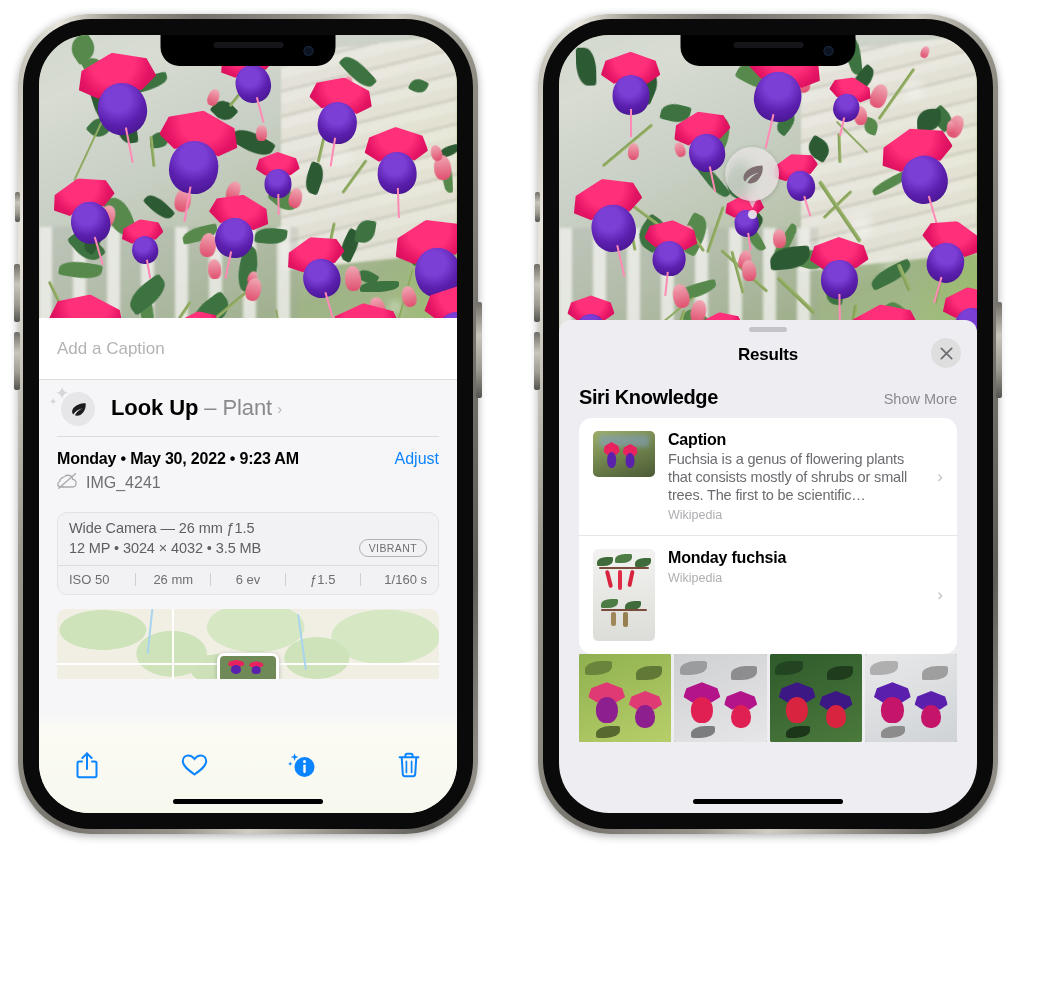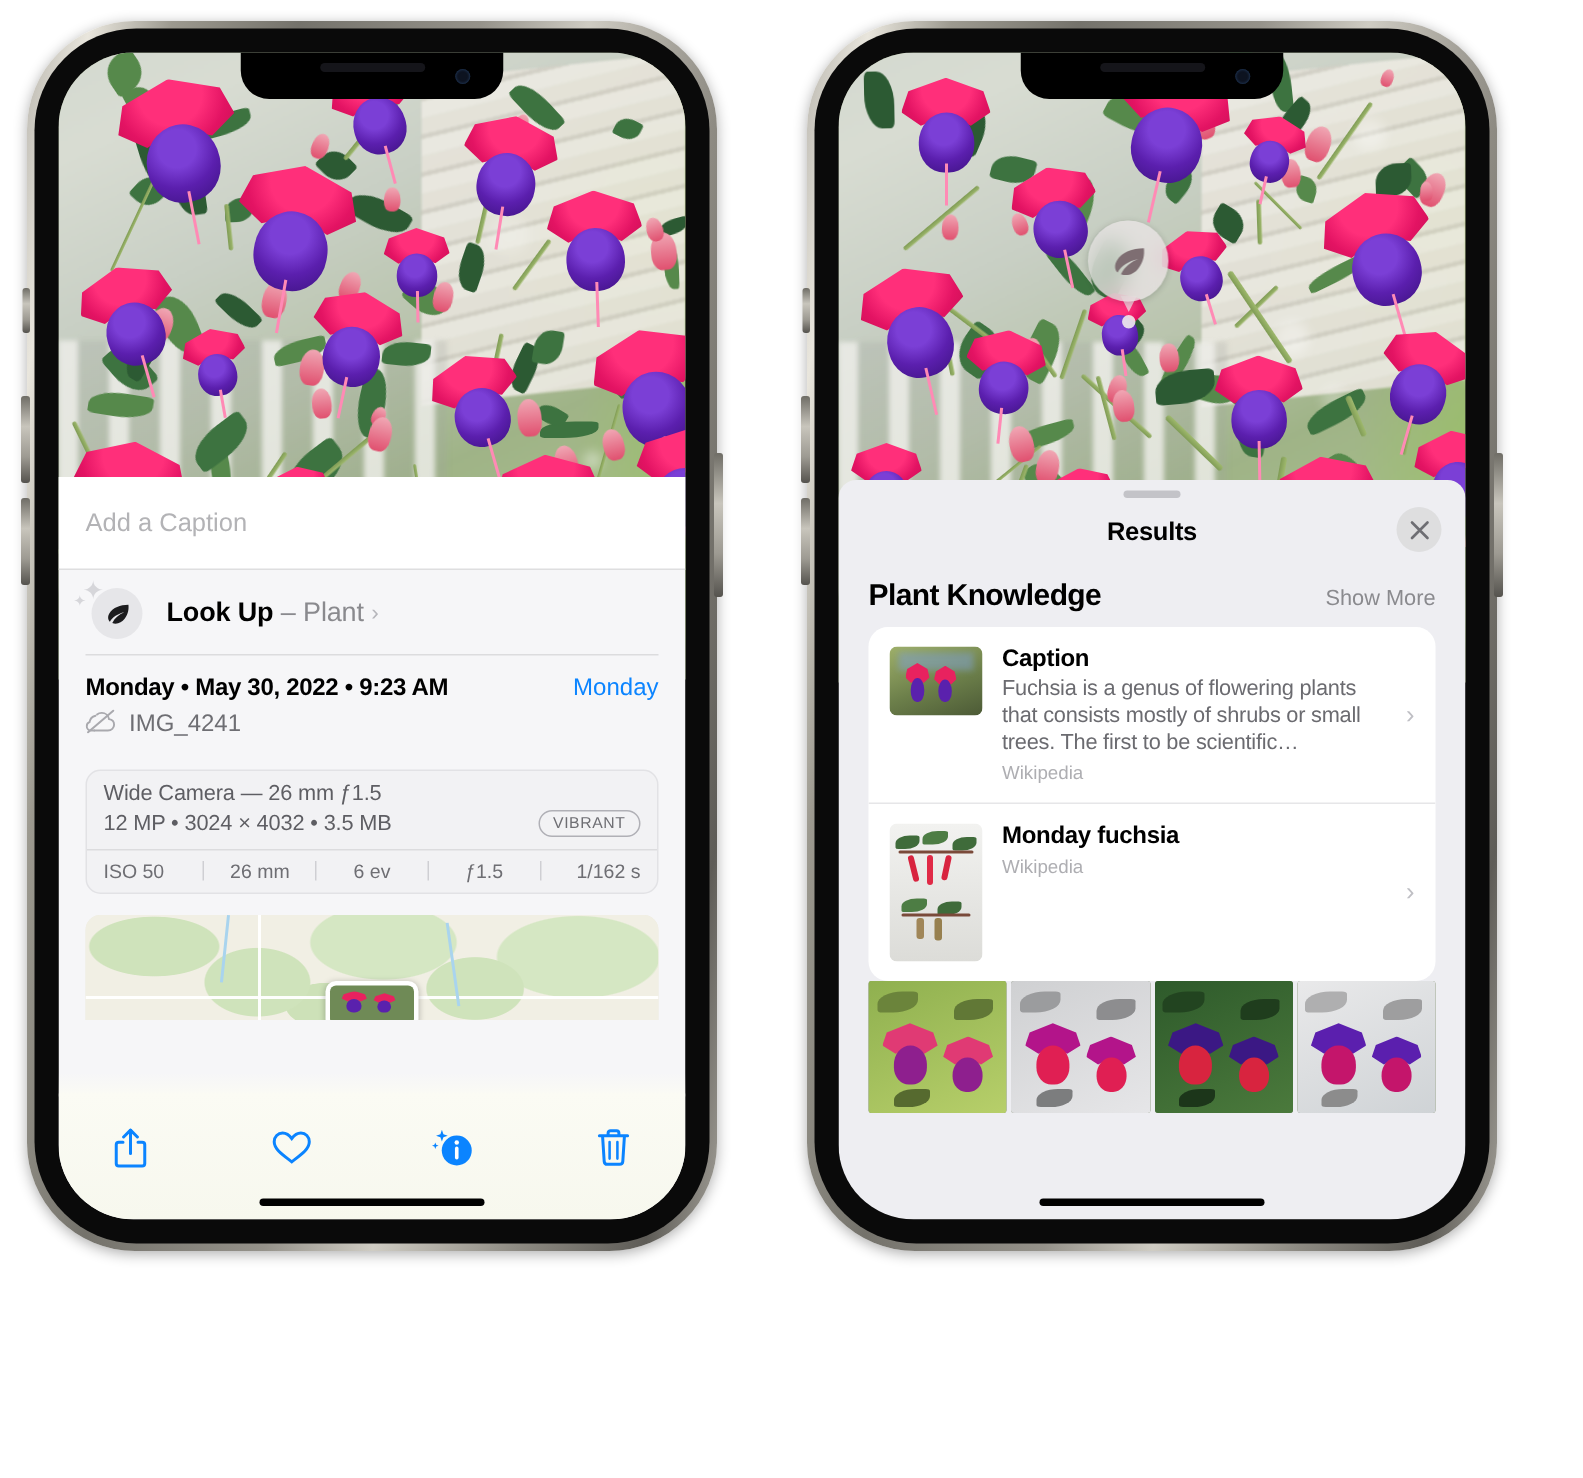--- a/index.html
+++ b/index.html
@@ -113,21 +113,21 @@
     height:56px;display:flex;align-items:center;padding:0 18px;position:relative;
   }
   .lookup-icon-wrap{position:relative;width:40px;height:40px;margin-right:14px;flex:none;}
   .lookup-circle{
     position:absolute;left:4px;top:4px;width:34px;height:34px;border-radius:50%;
     background:#e6e6e9;display:flex;align-items:center;justify-content:center;
   }
   .spark{position:absolute;color:#d6d6da;line-height:1;}
   .spark.a{left:-2px;top:-3px;font-size:17px;}
   .spark.b{left:-8px;top:9px;font-size:10px;}
-  .lookup-text{font-size:18px;color:#000;font-weight:bold;letter-spacing:-.1px;}
+  .lookup-text{font-size:22px;color:#000;font-weight:bold;letter-spacing:-.1px;}
   .lookup-text .sub{font-weight:normal;color:#8a8a8e;}
   .chev-sm{color:#b6b6bb;font-size:15px;margin-left:5px;}
   .hr-inset{height:.5px;background:#dcdcde;margin:0 18px;}
 
   .meta-block{padding:13px 18px 9px;}
   .meta-top{display:flex;justify-content:space-between;align-items:baseline;}
   .meta-date{font-size:16px;font-weight:bold;color:#000;letter-spacing:-.2px;}
   .meta-adjust{font-size:16px;color:#0b84ff;}
   .meta-file{display:flex;align-items:center;gap:8px;margin-top:5px;}
   .meta-fname{font-size:16px;color:#6e6e73;}
@@ -484,21 +484,21 @@
             <span class="sub">Plant</span>
           </div>
           <span class="chev-sm">›</span>
         </div>
 
         <div class="hr-inset"></div>
 
         <div class="meta-block">
           <div class="meta-top">
             <span class="meta-date">Monday • May 30, 2022 • 9:23 AM</span>
-            <span class="meta-adjust">Monday</span>
+            <span class="meta-adjust">Adjust</span>
           </div>
           <div class="meta-file">
             <span>
               <svg width="21" height="16" viewBox="0 0 26 20" aria-hidden="true">
                 <path d="M7.2 17.5h11.3c3 0 5.2-2.1 5.2-4.8 0-2.5-1.8-4.4-4.2-4.7-.5-3-3-5.2-6.1-5.2-1.5 0-2.9.5-3.9 1.4" fill="none" stroke="#a9a9ae" stroke-width="1.6" stroke-linecap="round"></path>
                 <path d="M8.2 5.2C5.6 5.9 3.6 8 3.2 10.6 1.8 11.1.9 12.4.9 13.9c0 2 1.6 3.6 3.7 3.6h2.6" fill="none" stroke="#a9a9ae" stroke-width="1.6" stroke-linecap="round"></path>
                 <path d="M2 19 23 1" stroke="#a9a9ae" stroke-width="1.7" stroke-linecap="round"></path>
               </svg>
             </span>
             <span class="meta-fname">IMG_4241</span>
@@ -515,21 +515,21 @@
           </div>
           <div class="exif-row" id="exifRow">
               <div class="cell">ISO 50</div>
               <div class="exif-div"></div>
               <div class="cell">26 mm</div>
               <div class="exif-div"></div>
               <div class="cell">6 ev</div>
               <div class="exif-div"></div>
               <div class="cell">ƒ1.5</div>
               <div class="exif-div"></div>
-              <div class="cell">1/162 s</div>
+              <div class="cell">1/160 s</div>
             </div>
         </div>
 
         <div class="mapcard">
           <div class="mbg"></div>
           <div class="mroad" style="left:0;top:54px;right:0;height:2px;"></div>
           <div class="mroad" style="left:30%;top:0;width:2px;height:100%;"></div>
           <div class="mriver" style="left:24%;top:0;width:2px;height:64%;transform:rotate(6deg);"></div>
           <div class="mriver" style="left:64%;top:8%;width:2px;height:80%;transform:rotate(-8deg);"></div>
           <div class="mpin">
@@ -818,21 +818,21 @@
         <div class="res-head">
           <span class="res-title">Results</span>
           <div class="res-close">
             <svg width="15" height="15" viewBox="0 0 16 16" aria-hidden="true">
               <path d="M2.5 2.5 13.5 13.5M13.5 2.5 2.5 13.5" stroke="#6e6e73" stroke-width="1.9" stroke-linecap="round"></path>
             </svg>
           </div>
         </div>
 
         <div class="sec-head">
-          <span class="sec-title">Plant Knowledge</span>
+          <span class="sec-title">Siri Knowledge</span>
           <span class="sec-more">Show More</span>
         </div>
 
         <div class="card">
 
           <div class="kr">
             <div class="thumb" style="height:46px;">
               <div style="position:absolute;inset:0;background:linear-gradient(160deg,#9fb06a,#6c7f4a 55%,#4c5a36);"></div>
               <div style="position:absolute;left:6px;top:4px;width:50px;height:12px;background:#7fa0c9;opacity:.55;filter:blur(2px);"></div>
               <div class="mini-blossom" style="left:17%;top:24%;width:26%;height:62%;">

